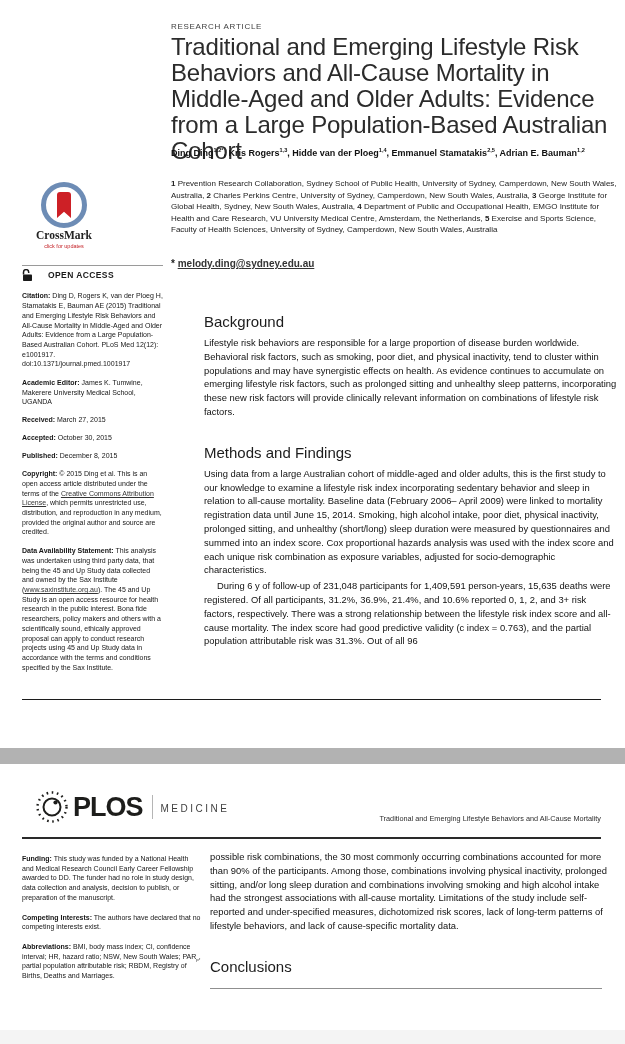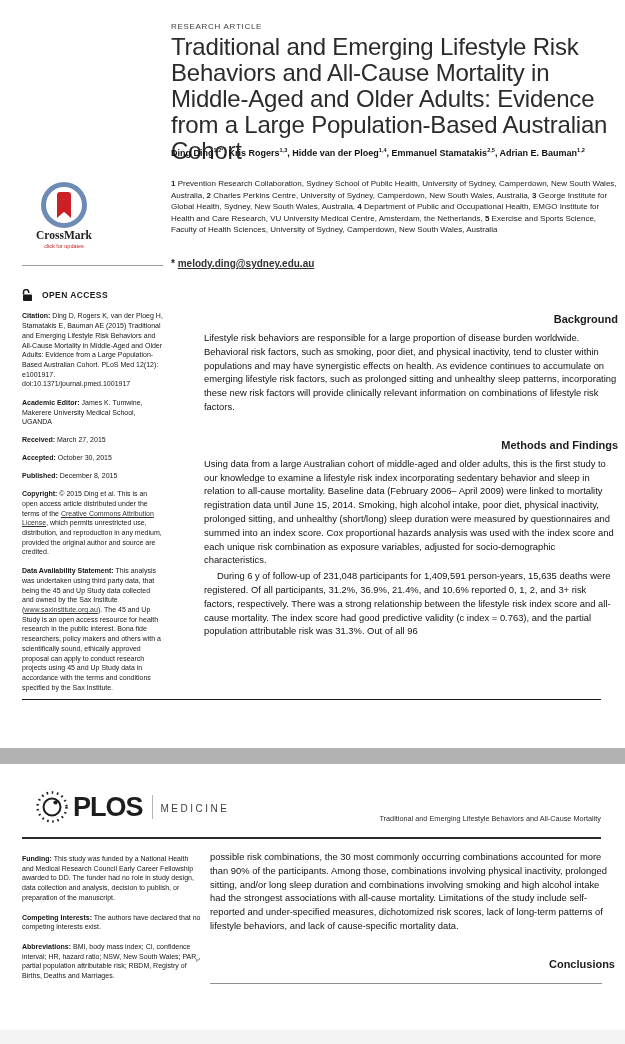--- a/index.html
+++ b/index.html
@@ -22,29 +22,29 @@
   .sidebar1{position:absolute;left:22px;top:182px;width:141px;font-size:7px;line-height:9.7px;color:#161616;}
   .crossmark{width:76px;margin-left:4px;text-align:center;}
   .cm-circle{width:36px;height:36px;margin:0 auto;border:5px solid #6d8cb5;border-radius:50%;
              position:relative;background:#fff;}
   .cm-bookmark{position:absolute;left:11px;top:5px;width:14px;height:26px;background:#cd2026;
                border-radius:3px 3px 0 0;
                clip-path:polygon(0 0,100% 0,100% 100%,50% 76%,0 100%);}
   .cm-name{font-family:"Liberation Serif",serif;font-size:11.5px;color:#222;margin-top:3px;font-weight:bold;}
   .cm-sub{font-size:5.5px;color:#c42127;margin-top:1px;}
   .sb-divider{border-top:1px solid #9a9a9a;margin-top:14px;}
-  .open-access{margin-top:23px;display:flex;align-items:center;gap:9px;}
+  .open-access{margin-top:3px;display:flex;align-items:center;gap:15px;}
   .oa-label{font-size:8.5px;font-weight:bold;letter-spacing:.4px;color:#1a1a1a;}
   .sb-block{margin:9px 0 0 0;}
   .sb-block b{font-weight:bold;}
   .sb-line{margin:8px 0 0 0;}
   
   .abstract-col{position:absolute;left:204px;top:288px;width:414px;}
   .abs-h{margin:0;font-size:17px;font-weight:normal;color:#2b2b2b;}
-  .abs-sub{margin:25px 0 6px 0;font-size:11px;font-weight:bold;color:#1c1c1c;text-align:right;}
+  .abs-sub{margin:25px 0 6px 0;font-size:15px;font-weight:normal;color:#1c1c1c;}
   .abs-p{margin:0;font-size:9.4px;line-height:13.8px;color:#111;}
   .abs-p.indent{text-indent:13px;margin-top:2px;}
   
   .footer-rule{position:absolute;left:22px;top:699px;width:579px;border-top:1.6px solid #1c1c1c;}
   .footer-row{position:absolute;left:22px;top:706px;width:579px;font-size:7.5px;color:#1c1c1c;}
   .footer-date{margin-left:14px;}
   .footer-page{position:absolute;right:0;top:0;}
   
   .page-band{position:absolute;left:0;top:748px;width:625px;height:16px;background:#b2b2b2;}
   

